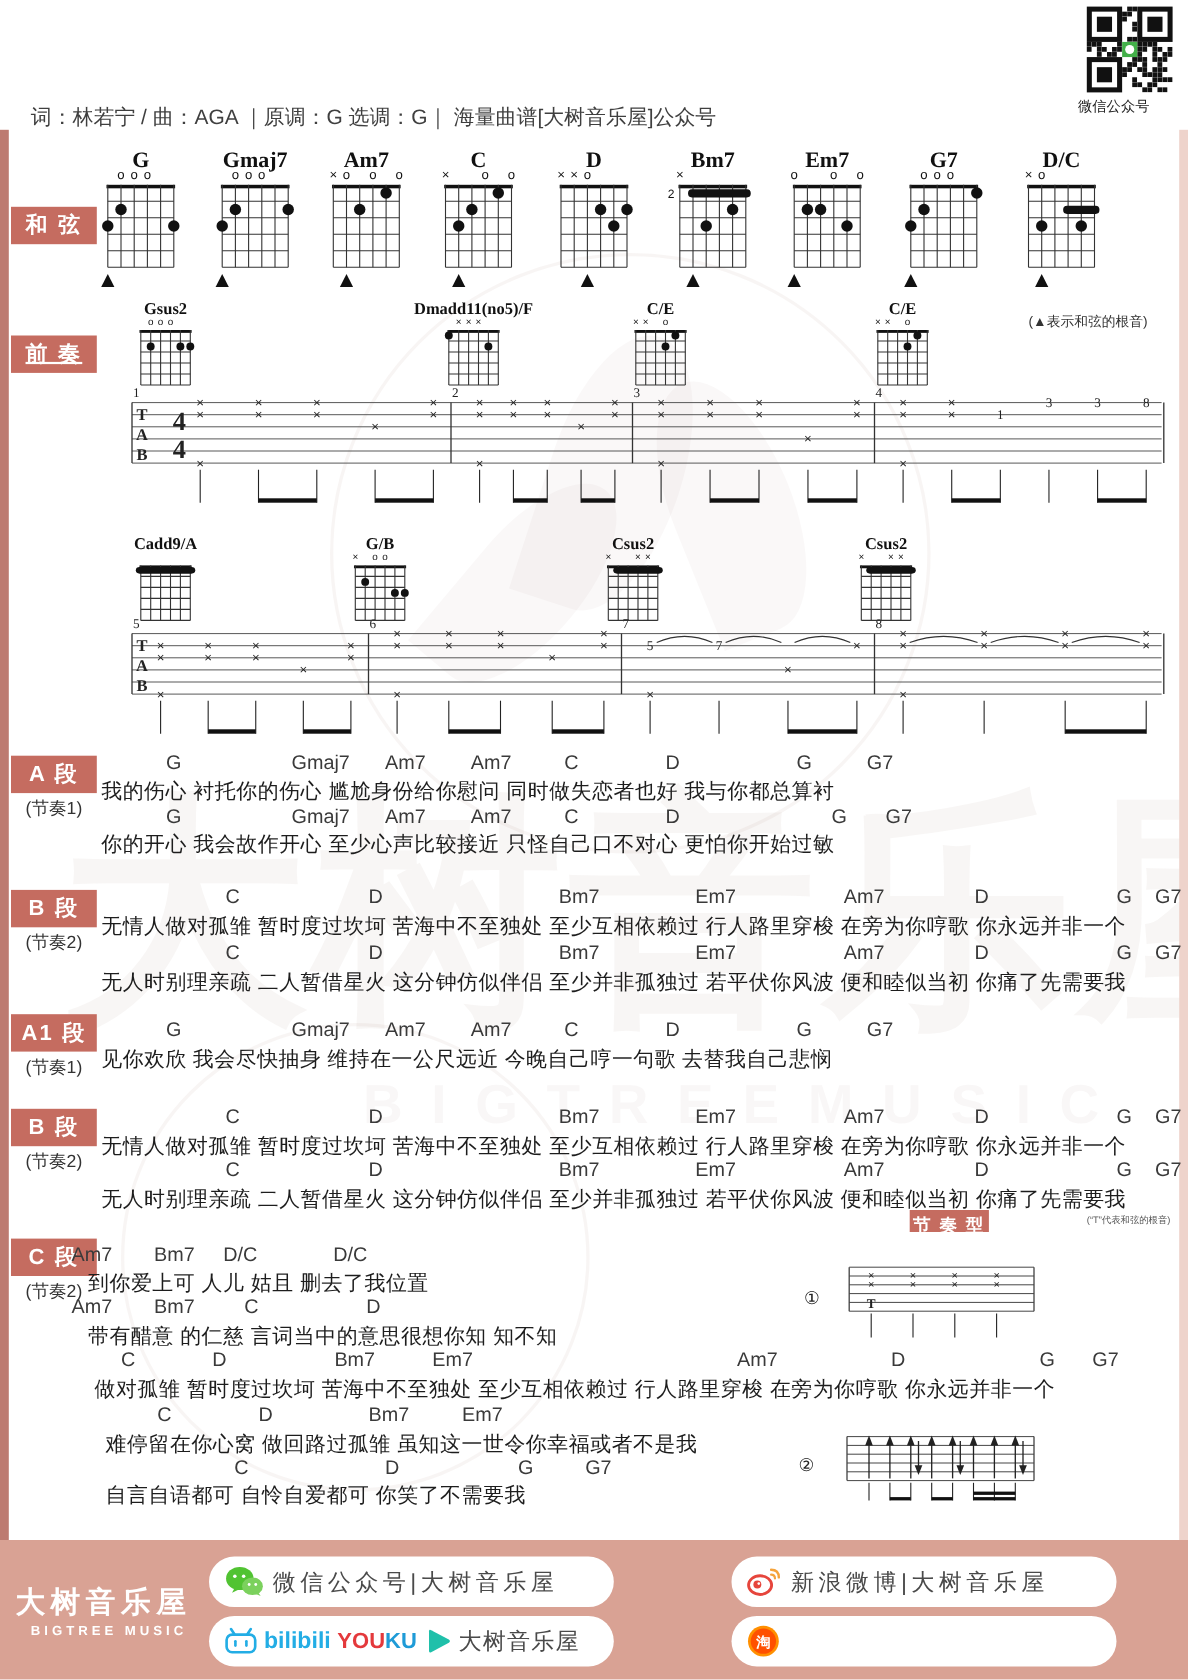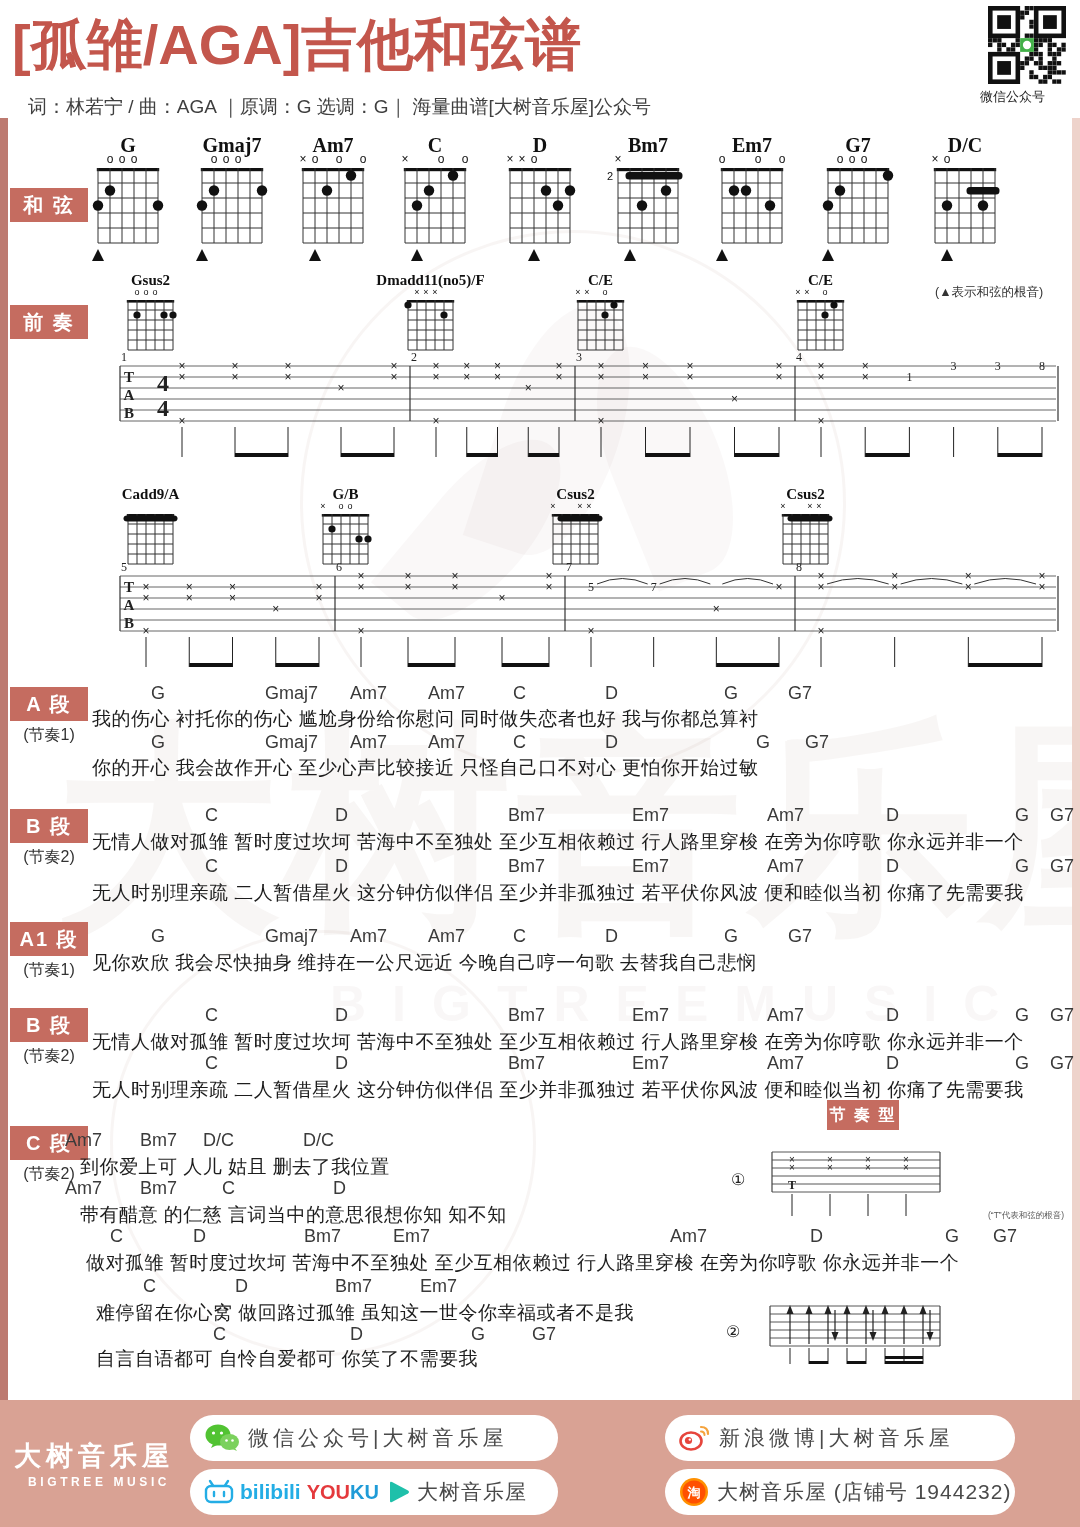--- a/index.html
+++ b/index.html
@@ -10,21 +10,21 @@
          color:#c3564c;letter-spacing:0px;white-space:nowrap;}
   .subtitle{position:absolute;left:28px;top:94px;font-size:19px;color:#3f3f3f;white-space:nowrap;}
   .qr{position:absolute;left:988px;top:6px;width:78px;height:78px;}
   .qr-label{position:absolute;left:980px;top:88px;width:94px;
             font-size:13px;color:#1c1c1c;}
   
   .strip-left{position:absolute;left:0;top:118px;width:8px;height:1282px;background:#bd7a70;}
   .strip-right{position:absolute;left:1072px;top:118px;width:8px;height:1282px;background:#eed3cb;}
   .tag{position:absolute;background:#c56c60;color:#fff;font-weight:bold;text-align:center;}
   .tag.side{left:10px;width:78px;height:34px;line-height:34px;font-size:20px;letter-spacing:2px;}
-  .tag.rp{left:827px;top:1100px;width:72px;height:30px;line-height:30px;font-size:16px;letter-spacing:2px;}
+  .tag.rp{left:827px;top:1100px;width:72px;height:20px;line-height:30px;font-size:16px;letter-spacing:2px;font-family:Liberation Serif, serif;}
   .rhythm-note{position:absolute;left:10px;width:78px;text-align:center;font-size:16px;color:#333;}
   .hint{position:absolute;color:#333;white-space:nowrap;}
   .circled{position:absolute;font-size:16px;color:#222;}
   
   .chord-name{position:absolute;font-size:18px;color:#3a3a3a;white-space:nowrap;}
   .lyric{position:absolute;font-size:19px;color:#1d1d1d;white-space:nowrap;letter-spacing:0.5px;}
   
   .wm{position:absolute;pointer-events:none;}
   .wm-text{font-size:225px;font-weight:bold;color:rgba(140,100,90,0.06);
            letter-spacing:6px;white-space:nowrap;}
@@ -53,21 +53,20 @@
 <div class="page">
 
   <div class="wm wm-ring" style="left:300px;top:230px;width:540px;height:540px;"></div>
   <div class="wm wm-ring" style="left:110px;top:930px;width:420px;height:420px;"></div>
   <div class="wm wm-leaf" style="left:500px;top:300px;width:120px;height:260px;transform:rotate(18deg);"></div>
   <div class="wm wm-leaf" style="left:610px;top:340px;width:110px;height:240px;transform:rotate(-22deg);"></div>
   <div class="wm wm-leaf" style="left:430px;top:420px;width:100px;height:220px;transform:rotate(40deg);"></div>
   <div class="wm wm-text" style="left:55px;top:680px;">大树音乐屋</div>
   <div class="wm wm-en" style="left:330px;top:975px;">BIGTREEMUSIC</div>
 
-  <div class="title">[孤雏/AGA]吉他和弦谱</div>
   <div class="subtitle">词：林若宁 / 曲：AGA ｜原调：G 选调：G｜ 海量曲谱[大树音乐屋]公众号</div>
   <svg class="qr" id="qr" width="78" height="78">
       <rect x="36.705882352941174" y="0" width="4.358823529411764" height="4.358823529411764" fill="#111"></rect>
       <rect x="41.29411764705882" y="0" width="4.358823529411764" height="4.358823529411764" fill="#111"></rect>
       <rect x="32.11764705882353" y="4.588235294117647" width="4.358823529411764" height="4.358823529411764" fill="#111"></rect>
       <rect x="36.705882352941174" y="4.588235294117647" width="4.358823529411764" height="4.358823529411764" fill="#111"></rect>
       <rect x="32.11764705882353" y="9.176470588235293" width="4.358823529411764" height="4.358823529411764" fill="#111"></rect>
       <rect x="41.29411764705882" y="13.76470588235294" width="4.358823529411764" height="4.358823529411764" fill="#111"></rect>
       <rect x="41.29411764705882" y="18.352941176470587" width="4.358823529411764" height="4.358823529411764" fill="#111"></rect>
       <rect x="36.705882352941174" y="27.52941176470588" width="4.358823529411764" height="4.358823529411764" fill="#111"></rect>
@@ -143,25 +142,25 @@
       <rect x="9.176470588235293" y="55.05882352941176" width="13.76470588235294" height="13.76470588235294" fill="#111"></rect>
       <rect x="32.11764705882353" y="32.11764705882353" width="13.76470588235294" height="13.76470588235294" fill="#43b049"></rect>
       <circle cx="39" cy="39" r="4.129411764705882" fill="#fff"></circle>
     </svg>
   <div class="qr-label">微信公众号</div>
 
   <div class="strip-left"></div>
   <div class="strip-right"></div>
 
   <div class="tag side" style="top:188px;">和 弦</div>
-  <div class="tag side" style="top:305px;">前 奏</div>
+  <div class="tag side" style="top:305px;text-decoration:underline;">前 奏</div>
   <div class="tag rp">节 奏 型</div>
 
   <div class="hint" style="left:935px;top:284px;font-size:12.5px;">(▲表示和弦的根音)</div>
-  <div class="hint" style="left:988px;top:1210px;font-size:8.5px;color:#555;">(“T”代表和弦的根音)</div>
+  <div class="hint" style="left:988px;top:1104px;font-size:8.5px;color:#555;">(“T”代表和弦的根音)</div>
 
   <div class="circled" style="left:731px;top:1170px;">①</div>
   <div class="circled" style="left:726px;top:1322px;">②</div>
 
   <svg class="music" id="music" width="1080" height="1527">
       <g>
         <line x1="120" y1="366" x2="1056" y2="366" stroke="#555" stroke-width="0.9"></line>
         <line x1="120" y1="377" x2="1056" y2="377" stroke="#555" stroke-width="0.9"></line>
         <line x1="120" y1="388" x2="1056" y2="388" stroke="#555" stroke-width="0.9"></line>
         <line x1="120" y1="399" x2="1056" y2="399" stroke="#555" stroke-width="0.9"></line>
@@ -904,16 +903,15 @@
     </svg>
     <span class="txt">新浪微博|大树音乐屋</span>
   </div>
 
   <div class="pill" style="left:665px;top:1469px;width:350px;">
     <svg width="30" height="30" viewBox="0 0 30 30">
       <circle cx="15" cy="15" r="14" fill="#ff9000"></circle>
       <circle cx="15" cy="15" r="11.5" fill="#ff5000"></circle>
       <text x="15" y="20" text-anchor="middle" font-size="13" font-weight="bold" fill="#fff" font-family="Liberation Sans,sans-serif">淘</text>
     </svg>
-    <span class="txt tight">大树音乐屋 (店铺号 1944232)</span>
   </div>
 
 </div>
 
 </body></html>

